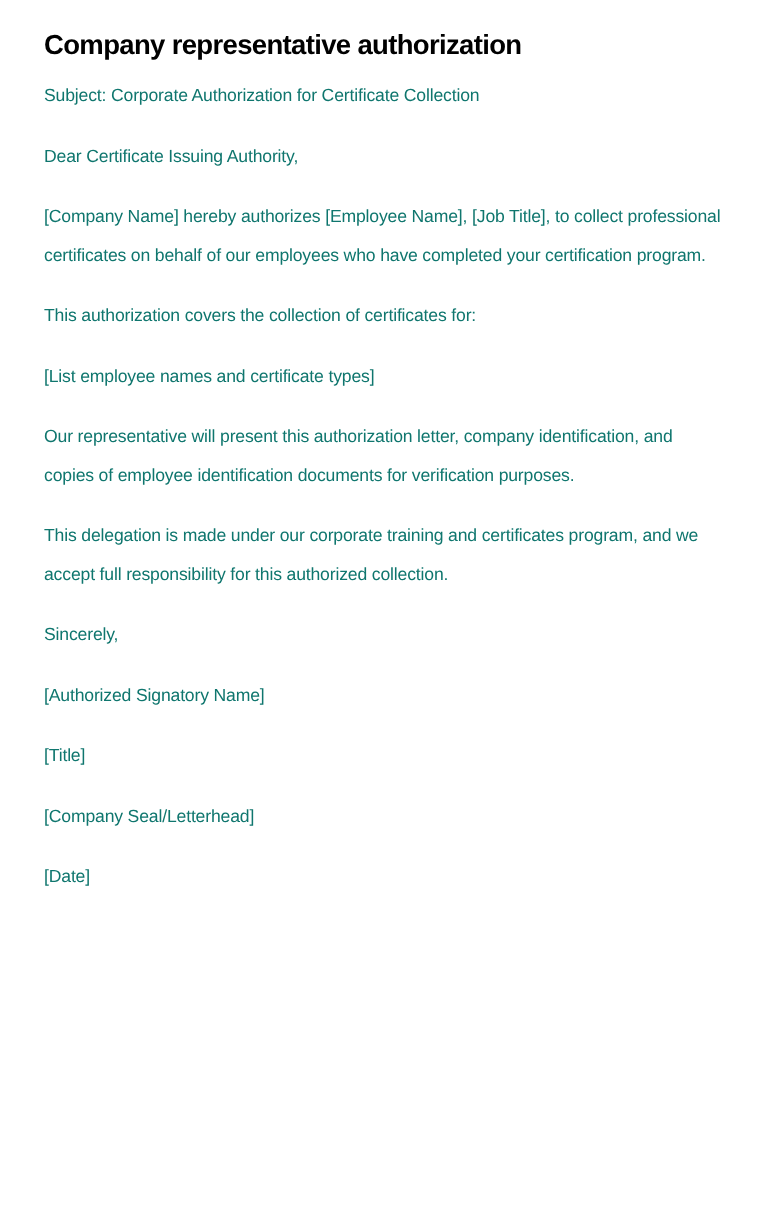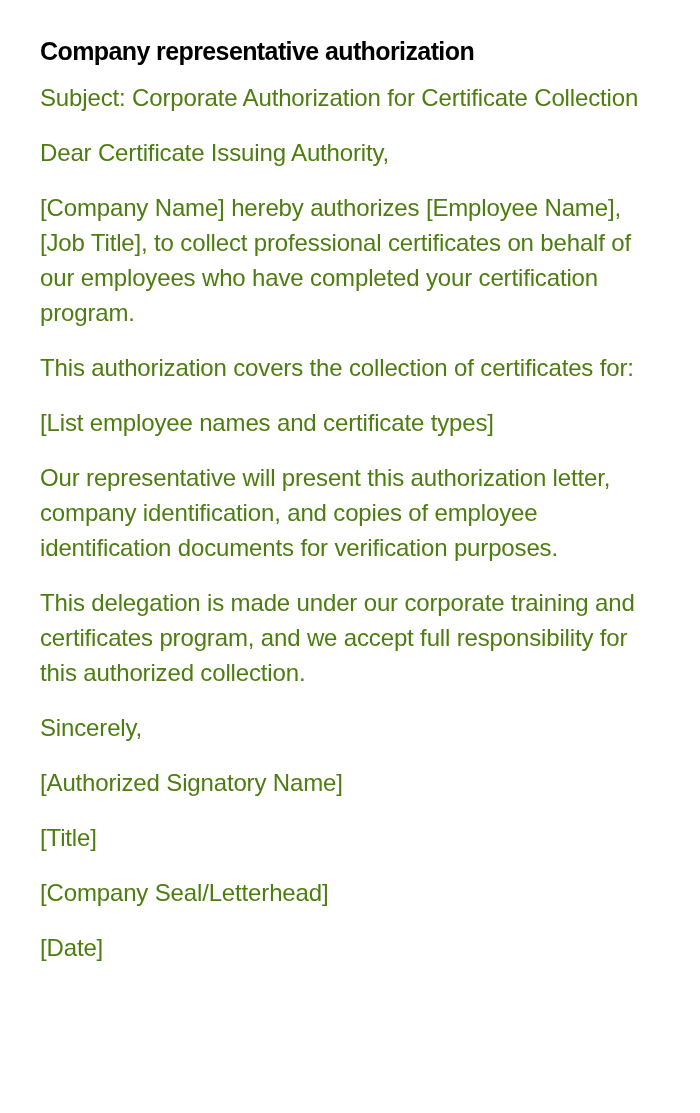--- a/index.html
+++ b/index.html
@@ -9,39 +9,39 @@
     }
     body {
       width: 700px;
       height: 1113px;
       overflow: hidden;
       font-family: "Liberation Sans", sans-serif;
       color: #111111;
     }
     .doc {
       position: relative;
-      padding: 34px 40px 0 40px;
+      padding: 24px 40px 0 40px;
       box-sizing: border-box;
       width: 700px;
     }
     .title {
       font-family: "Liberation Sans", sans-serif;
       font-weight: bold;
       font-size: 25px;
       letter-spacing: -0.6px;
       line-height: 34px;
       margin: 0 0 12px 0;
       color: #000000;
     }
     .para {
-      font-size: 24px;
+      font-size: 16px;
       line-height: 35px;
       margin: 0 0 20px 0;
       letter-spacing: -0.15px;
-      color: #4d7c0f;
+      color: #0f766e;
     }
   </style>
 </head>
 <body>
 
 <div class="doc">
   <h1 class="title">Company representative authorization</h1>
   <p class="para">Subject: Corporate Authorization for Certificate Collection</p>
   <p class="para">Dear Certificate Issuing Authority,</p>
   <p class="para">[Company Name] hereby authorizes [Employee Name], [Job Title], to collect professional certificates on behalf of our employees who have completed your certification program.</p>

